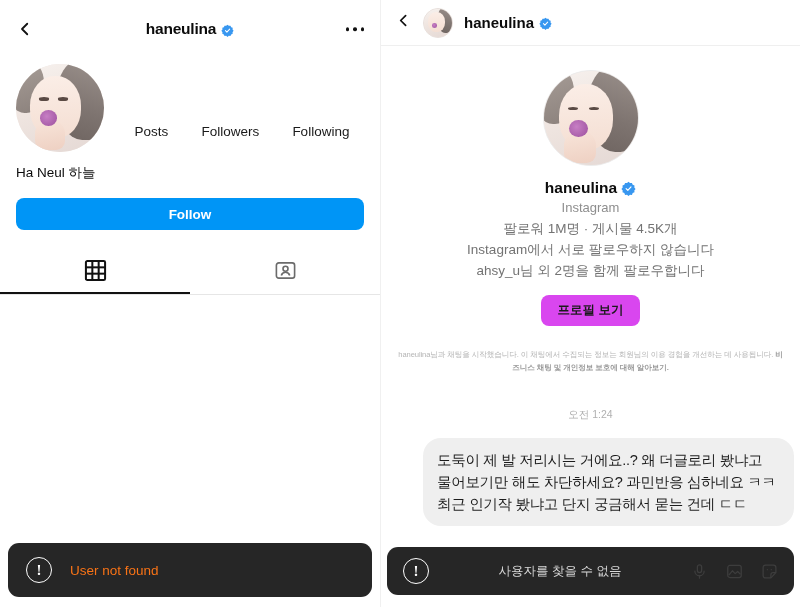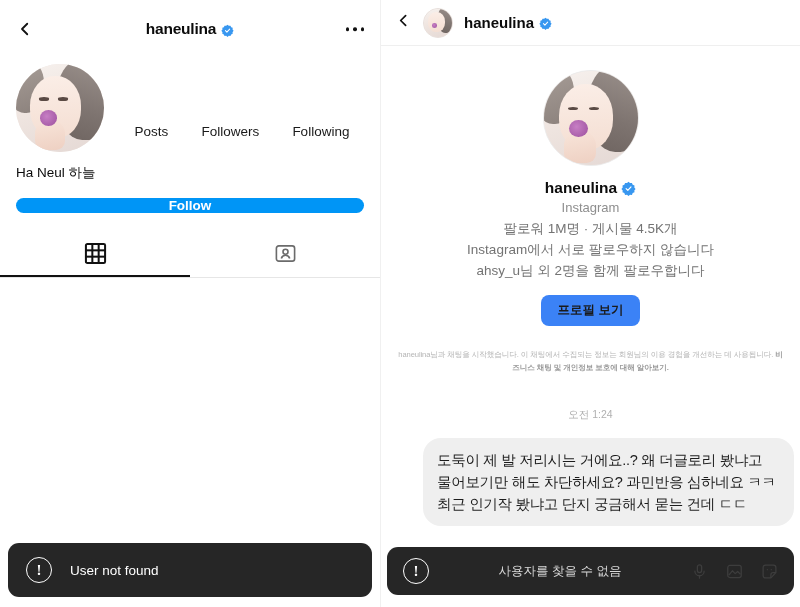--- a/index.html
+++ b/index.html
@@ -62,21 +62,21 @@
   }
   .stat { text-align: center; }
   .stat .num { display:block; font-size: 14px; font-weight: bold; color: #0b0b0b; height: 14px; }
   .stat .lbl { display:block; font-size: 13.5px; color: #1a1a1a; margin-top: 2px; }
 
   .l-name {
     padding: 12px 16px 0 16px;
     font-size: 13.5px; font-weight: normal; color: #0b0b0b;
   }
 
-  .l-actions { display: flex; gap: 0; padding: 16px 16px 0 16px; flex-direction: column; }
+  .l-actions { display: flex; gap: 0; padding: 16px 16px 0 16px; }
   .btn {
     flex: 1; height: 32px; border-radius: 8px; border: none;
     font-size: 13.5px; font-weight: bold; cursor: pointer;
     display: flex; align-items: center; justify-content: center;
     font-family: inherit;
   }
   .btn-follow { background: #0095f6; color: #fff; }
   .btn-message { background: #efefef; color: #111; }
 
   .l-tabs { display: flex; margin-top: 20px; height: 44px; }
@@ -91,21 +91,21 @@
   .l-tabs-divider {
     height: 1px; background: #e6e6e6;
   }
 
   
   .toast {
     position: absolute; left: 8px; right: 8px; bottom: 10px;
     height: 54px; background: #262626; border-radius: 11px;
     display: flex; align-items: center; padding: 0 18px; gap: 18px;
   }
-  .toast-text { color: #ffffff; font-size: 13.5px; }
+  .toast-text { color: #f97316; font-size: 13.5px; }
   .excl-icon {
     width: 26px; height: 26px; border-radius: 50%;
     border: 1.8px solid #ffffff; flex: none;
     display: flex; align-items: center; justify-content: center;
     color: #ffffff; font-size: 15px; font-weight: bold; line-height: 1;
     font-family: "Liberation Serif", serif;
   }
 
   
   .panel-right {
@@ -142,21 +142,21 @@
   }
   .r-username {
     margin-top: 13px;
     font-size: 15.5px; font-weight: bold; color: #0b0b0b;
     display: flex; align-items: center; gap: 4px;
   }
   .r-platform { margin-top: 3px; font-size: 13px; color: #8e8e8e; }
   .r-meta { margin-top: 4px; font-size: 13.5px; color: #737373; line-height: 1.55; }
   .btn-viewprofile {
     margin-top: 13px;
-    background: #3b82f6; color: #1a1a1a;
+    background: #d946ef; color: #1a1a1a;
     border: none; border-radius: 8px;
     font-size: 12.5px; font-weight: bold;
     padding: 7px 17px; cursor: pointer;
     font-family: inherit;
     text-align: right;
   }
   .r-disclaimer {
     margin: 22px 14px 0 14px;
     font-size: 7.6px; color: #b4b4b4; text-align: center;
     line-height: 1.75; letter-spacing: -0.1px;

